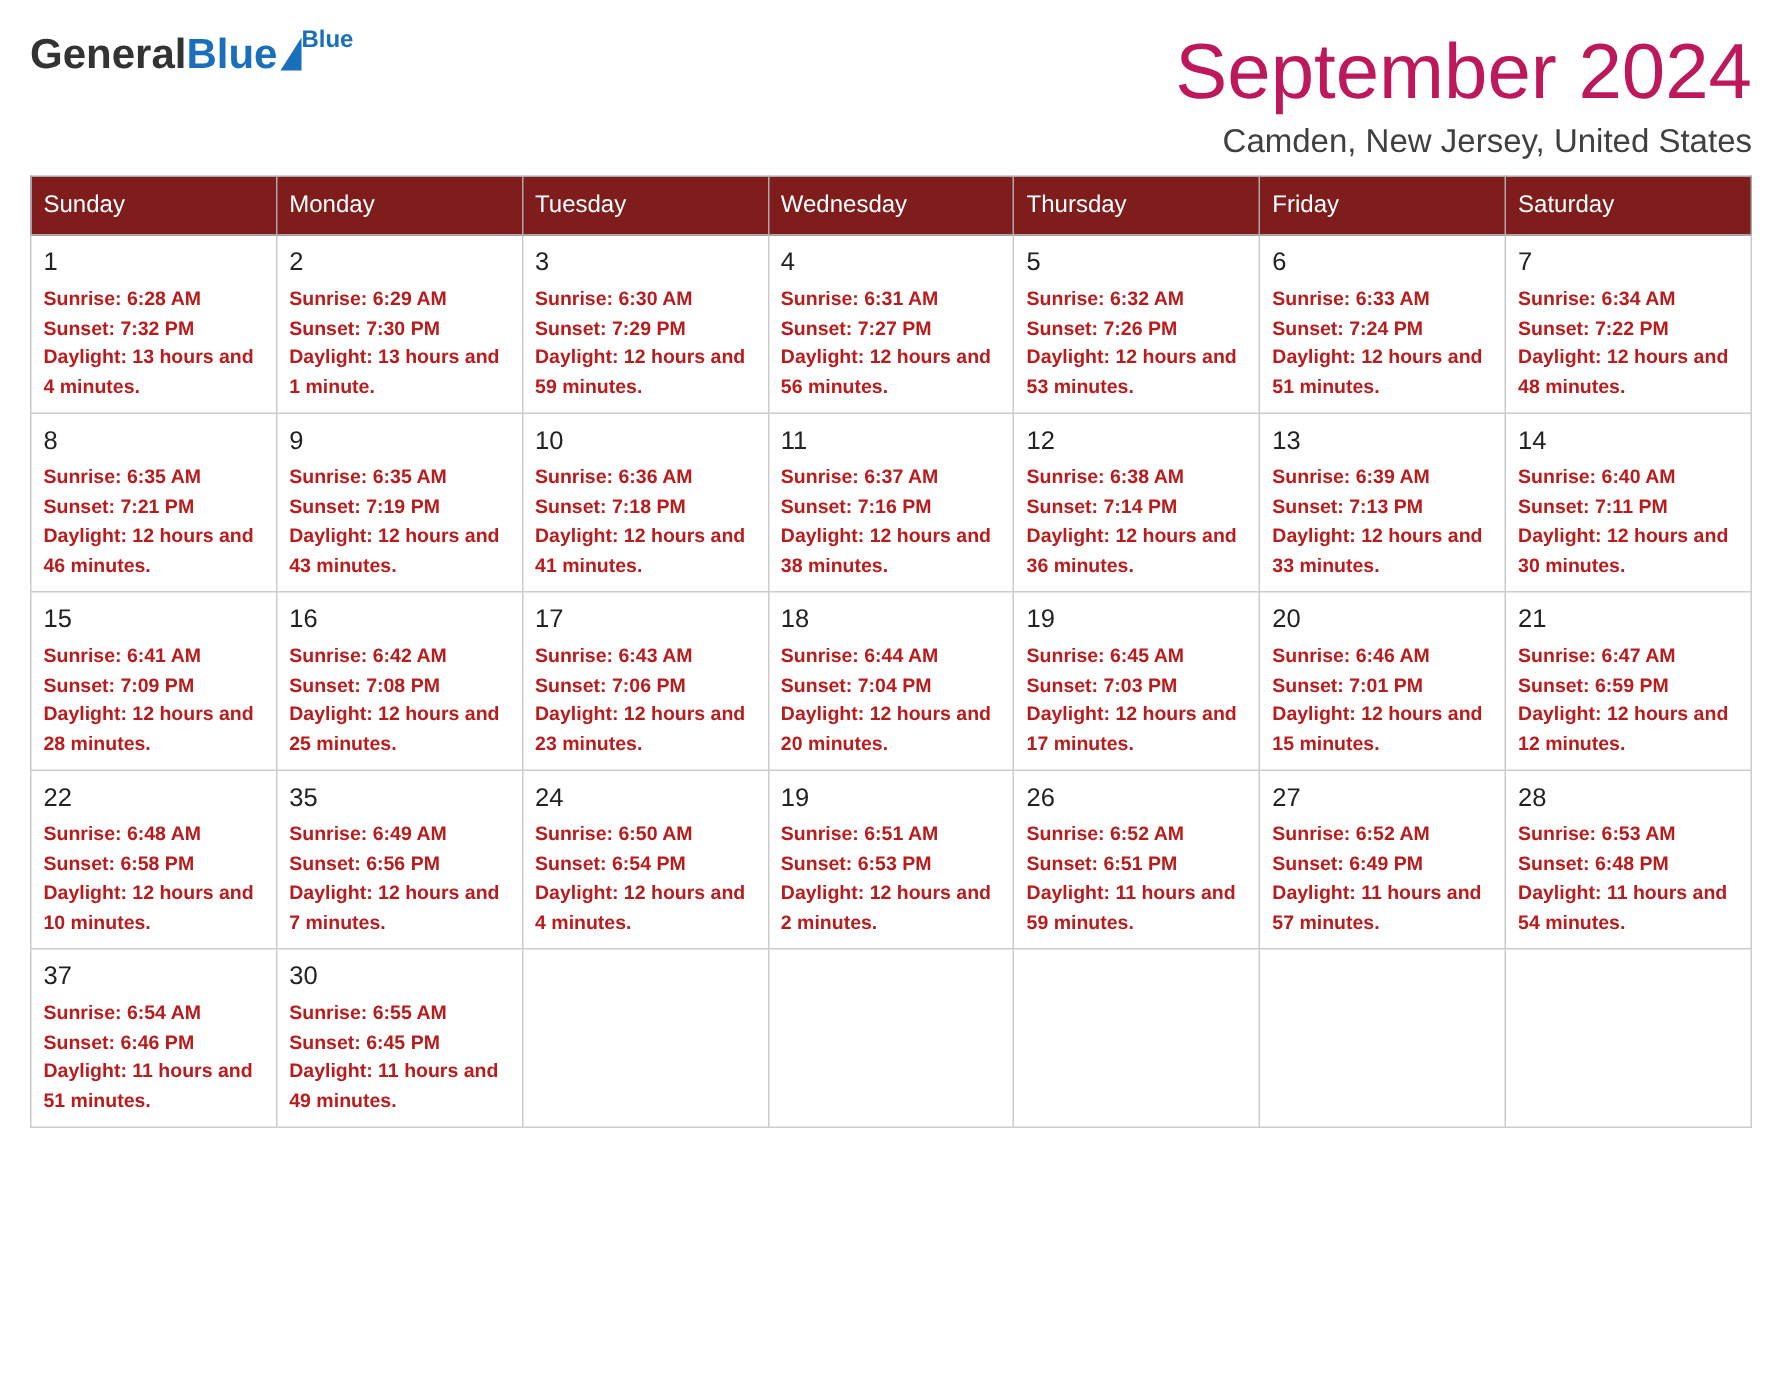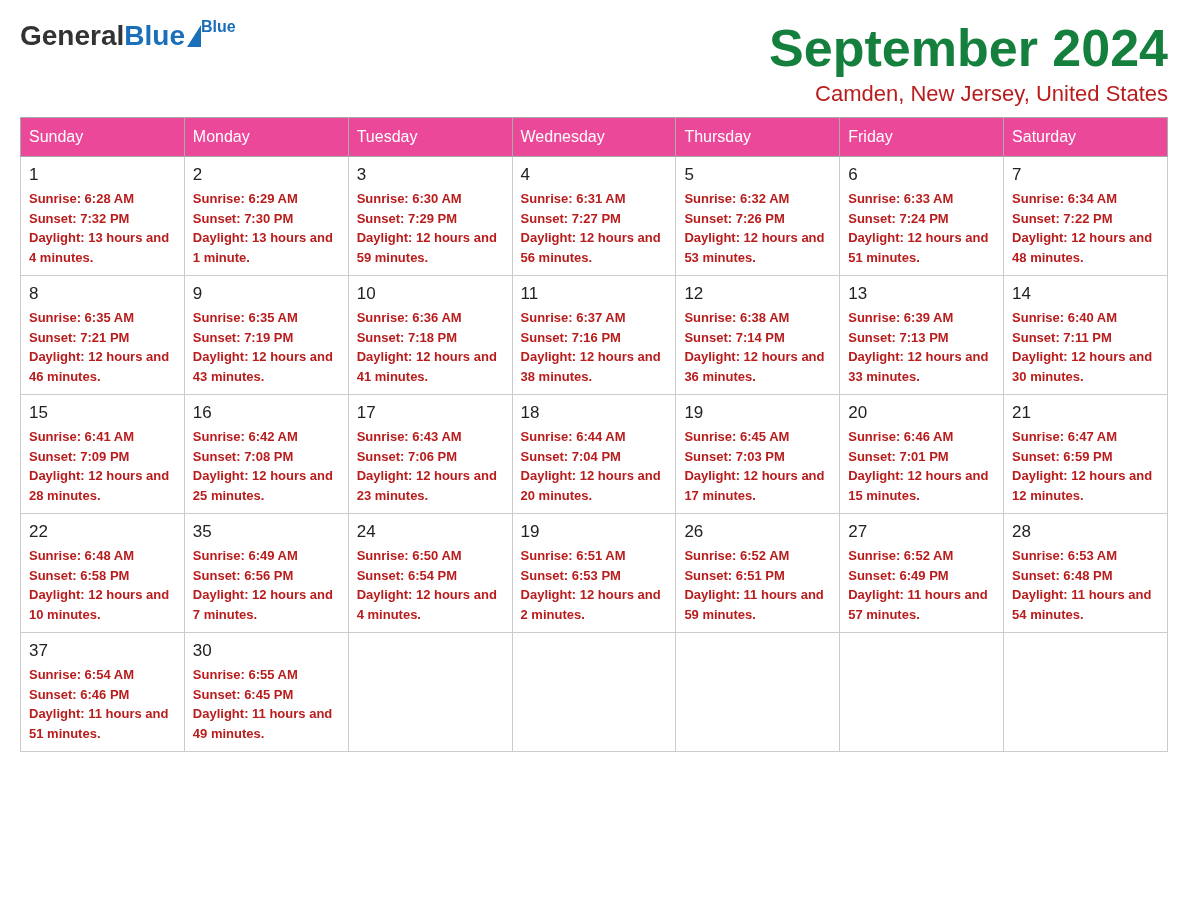--- a/index.html
+++ b/index.html
@@ -51,36 +51,36 @@
       font-size: 16px;
       color: #1a6fba;
       font-weight: bold;
       margin-top: -2px;
     }
     .title-block {
       text-align: right;
     }
     .page-title {
       font-size: 52px;
-      font-weight: bold;
-      color: #15803d;
+      font-weight: normal;
+      color: #be185d;
       line-height: 1.1;
     }
     .page-subtitle {
       font-size: 22px;
-      color: #b91c1c;
+      color: #404040;
       margin-top: 4px;
     }
     .calendar {
       width: 100%;
       border-collapse: collapse;
       border: 1px solid #aaa;
     }
     .calendar thead tr th {
-      background-color: #ec4899;
+      background-color: #7f1d1d;
       color: #fff;
       padding: 10px 8px;
       font-size: 16px;
       font-weight: normal;
       text-align: left;
       border: 1px solid #aaa;
     }
     .calendar tbody tr td {
       vertical-align: top;
       padding: 8px;

